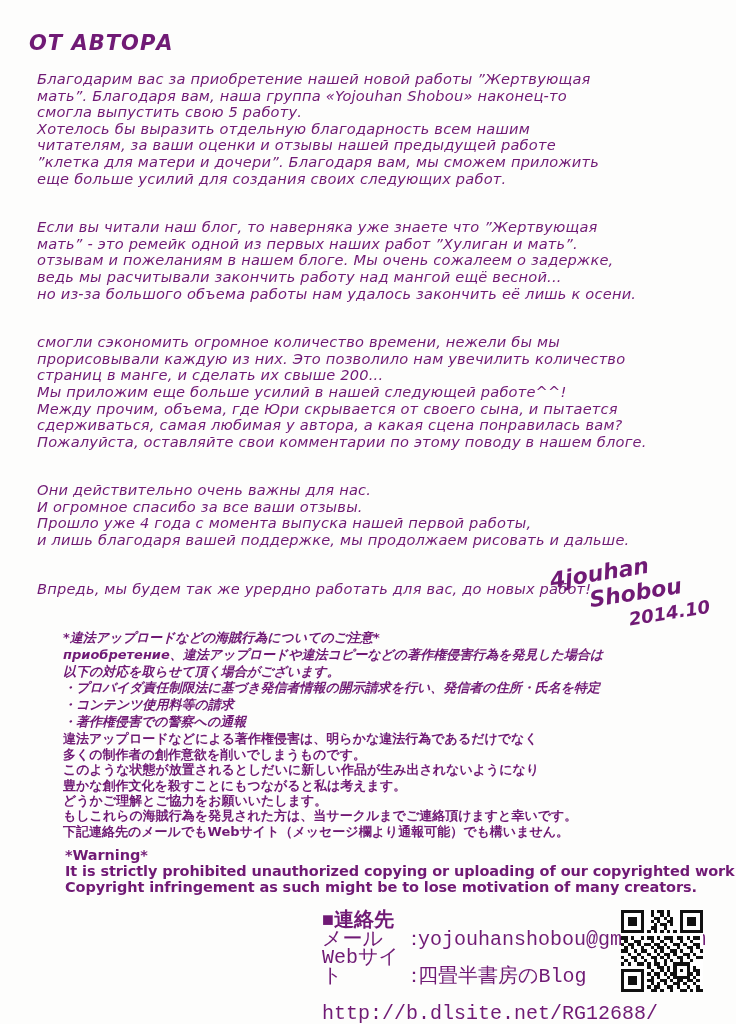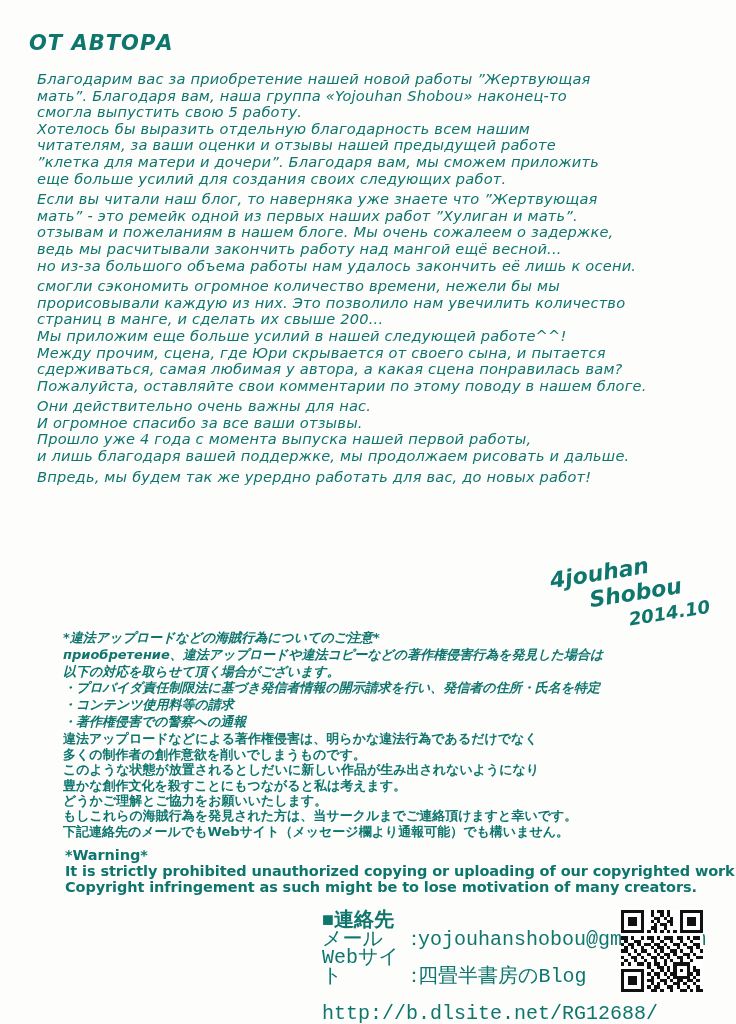--- a/index.html
+++ b/index.html
@@ -1,35 +1,35 @@
 <!DOCTYPE html>
 <html><head>
 <meta charset="utf-8">
 <style>
   html,body{margin:0;padding:0;background:#ffffff;}
   .page{
     position:relative;
     width:736px;height:1024px;
     background:#fdfdfc;
-    color:#0f766e;
+    color:#701a75;
     overflow:hidden;
     font-family:"DejaVu Sans",sans-serif;
   }
   .ln{white-space:pre;}
   
   .ru{font-style:italic;letter-spacing:.2px;}
   .title{
     position:absolute;left:29px;top:31px;
     font-size:21px;font-weight:700;font-style:italic;letter-spacing:1px;
   }
   .body-ru{
     position:absolute;left:37px;top:71px;width:690px;
     font-size:14.6px;line-height:16.6px;
   }
-  .para+.para{margin-top:4px;}
+  .para+.para{margin-top:32px;}
   
   .sig{
     position:absolute;left:553px;top:556px;
     font-size:22px;font-weight:700;font-style:italic;
     line-height:25px;transform:rotate(-9deg);
   }
   .sig .s2{margin-left:36px;}
   .sig .s3{margin-left:72px;font-size:18px;}
   
   .jp{font-weight:700;}
@@ -69,21 +69,21 @@
         <div class="ln">мать” - это ремейк одной из первых наших работ ”Хулиган и мать”.</div>
         <div class="ln">отзывам и пожеланиям в нашем блоге. Мы очень сожалеем о задержке,</div>
         <div class="ln">ведь мы расчитывали закончить работу над мангой ещё весной...</div>
         <div class="ln">но из-за большого объема работы нам удалось закончить её лишь к осени.</div>
       </div>
     <div class="para">
         <div class="ln">смогли сэкономить огромное количество времени, нежели бы мы</div>
         <div class="ln">прорисовывали каждую из них. Это позволило нам увечилить количество</div>
         <div class="ln">страниц в манге, и сделать их свыше 200...</div>
         <div class="ln">Мы приложим еще больше усилий в нашей следующей работе^^!</div>
-        <div class="ln">Между прочим, сцена, где Юри скрывается от своего сына, и пытается</div>
+        <div class="ln">Между прочим, объема, где Юри скрывается от своего сына, и пытается</div>
         <div class="ln">сдерживаться, самая любимая у автора, а какая сцена понравилась вам?</div>
         <div class="ln">Пожалуйста, оставляйте свои комментарии по этому поводу в нашем блоге.</div>
       </div>
     <div class="para">
         <div class="ln">Они действительно очень важны для нас.</div>
         <div class="ln">И огромное спасибо за все ваши отзывы.</div>
         <div class="ln">Прошло уже 4 года с момента выпуска нашей первой работы,</div>
         <div class="ln">и лишь благодаря вашей поддержке, мы продолжаем рисовать и дальше.</div>
       </div>
     <div class="para">

